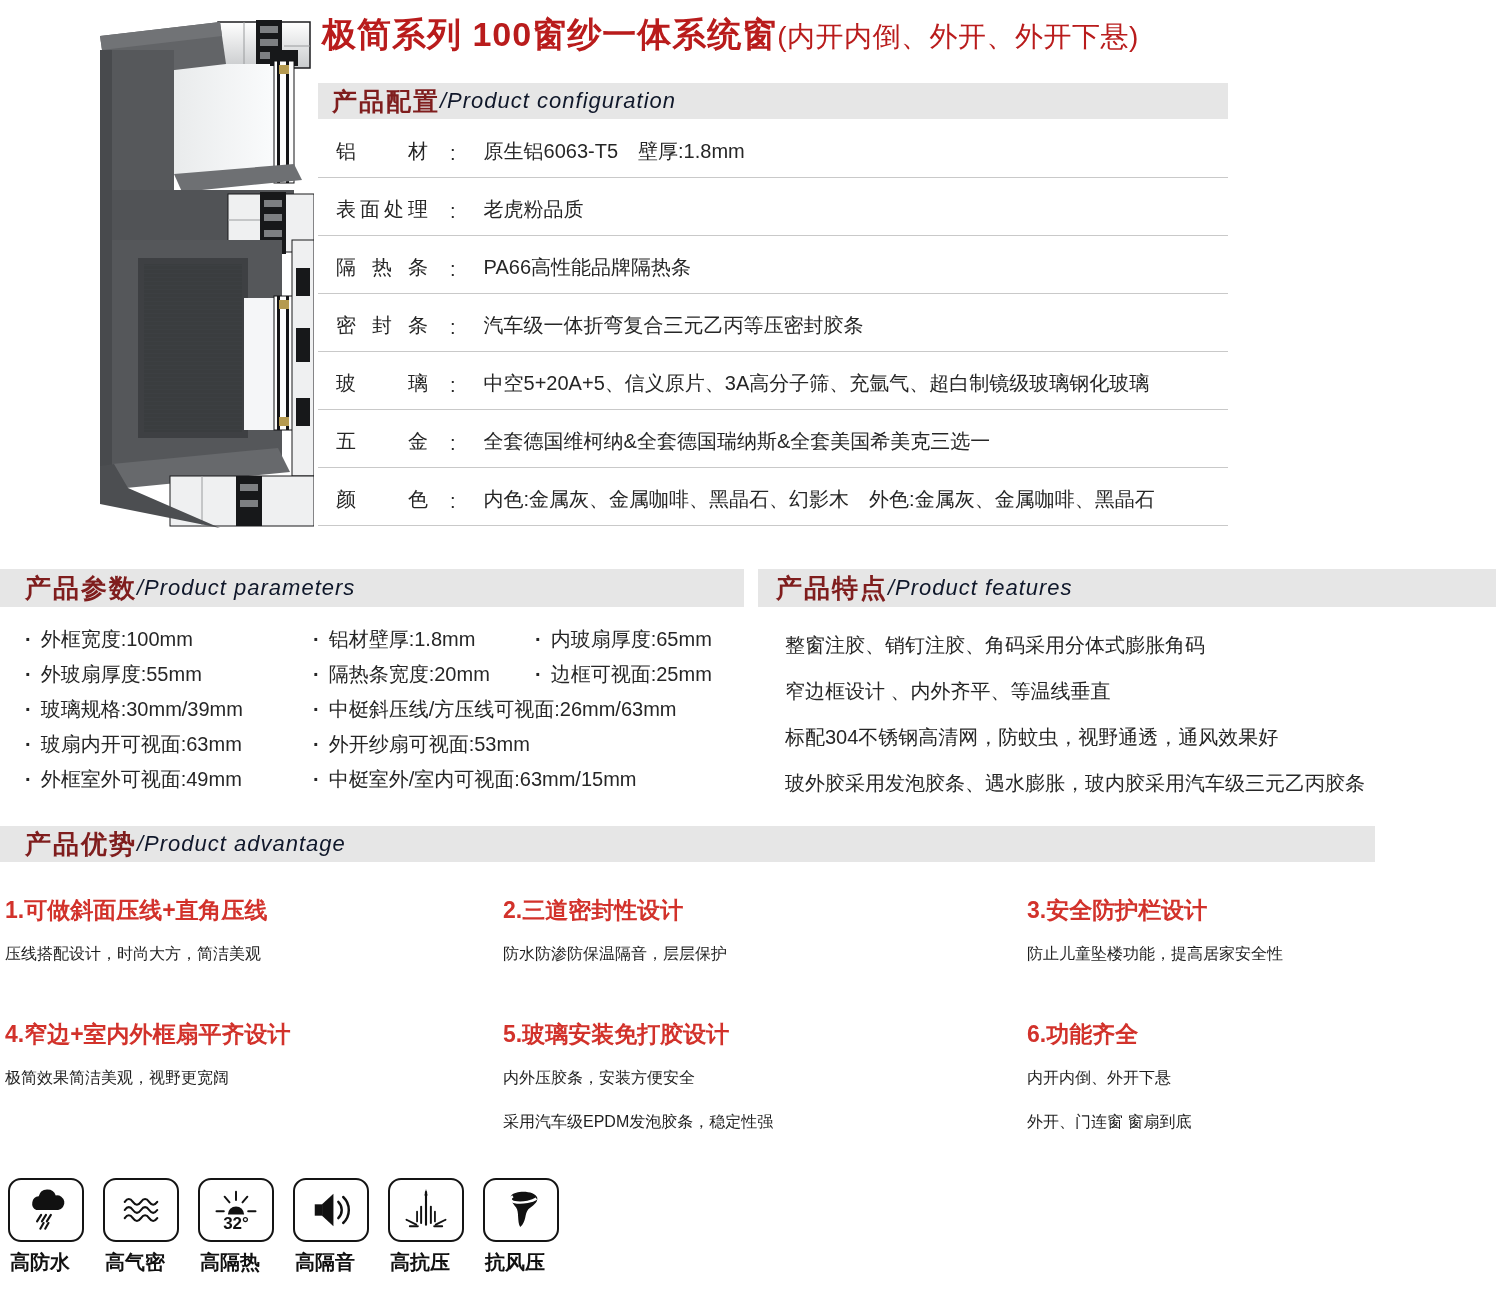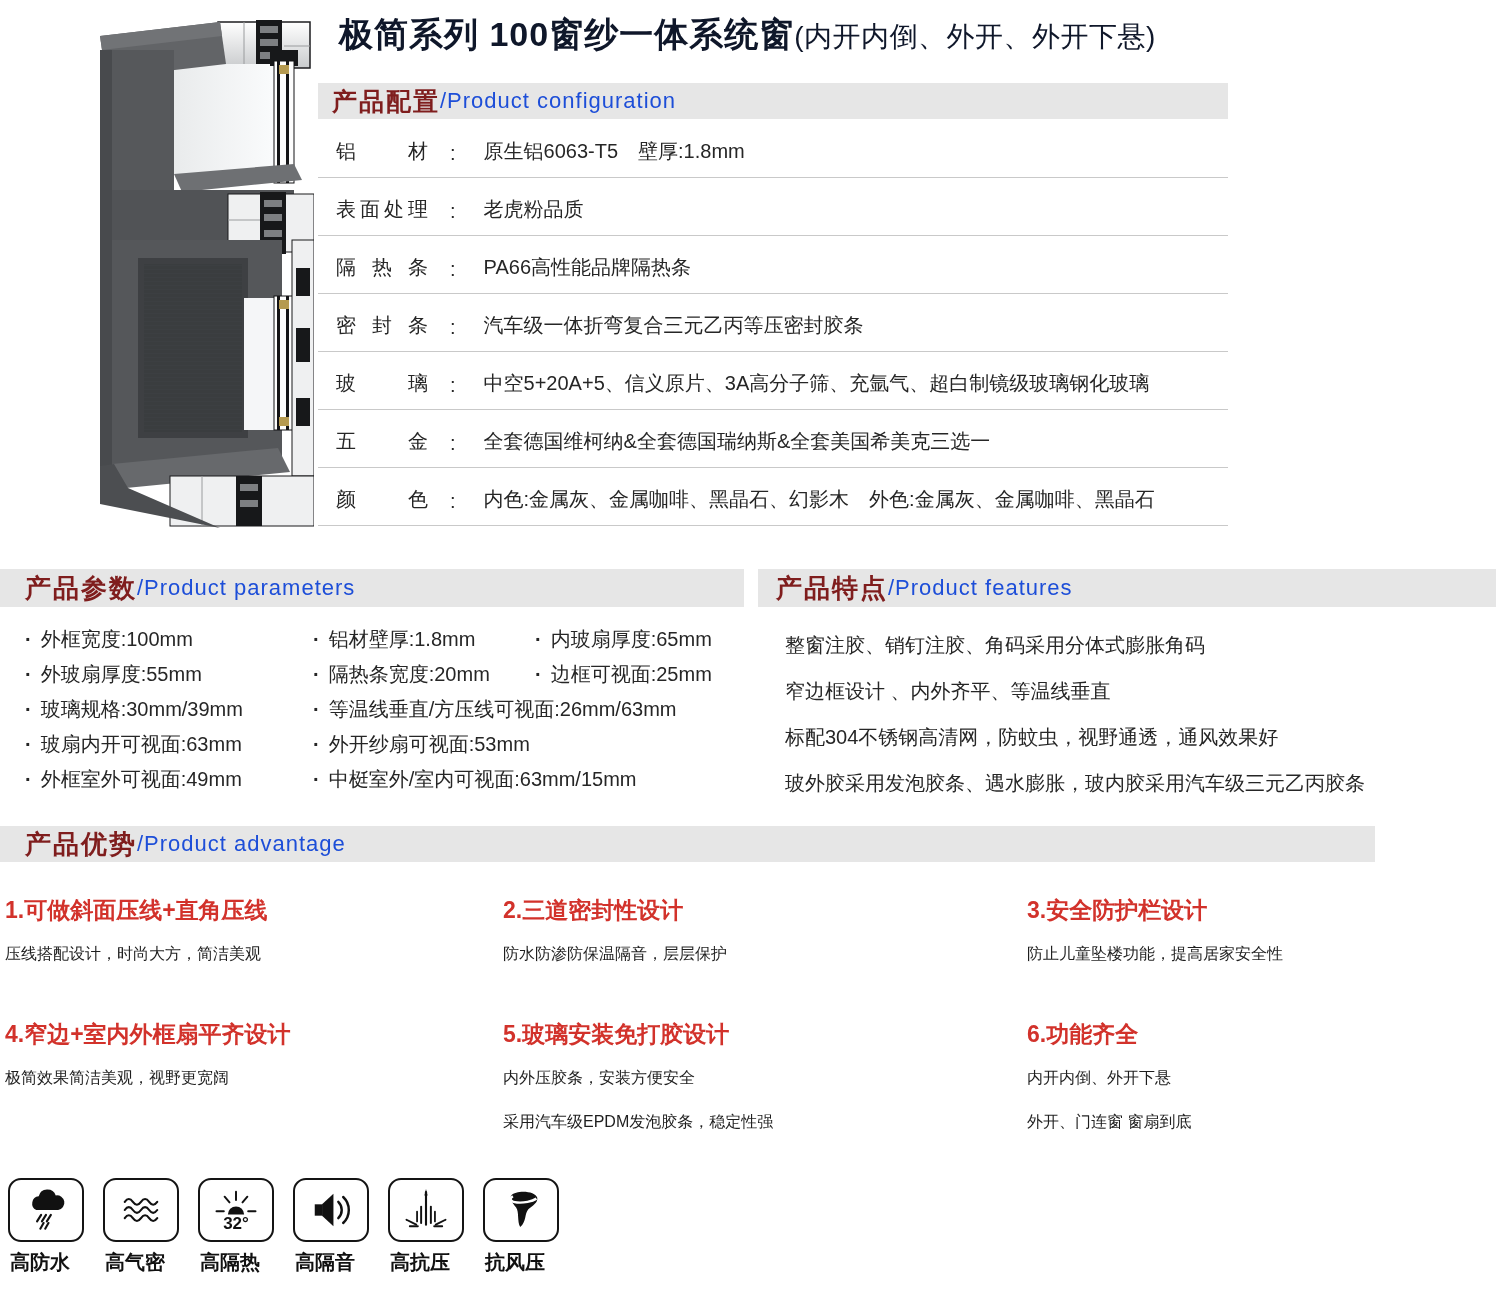--- a/index.html
+++ b/index.html
@@ -1,27 +1,27 @@
 <!DOCTYPE html>
 <html><head>
 <meta charset="utf-8">
 <style>
   html,body{margin:0;padding:0;background:#fff;}
   .page{position:relative;width:1500px;height:1294px;background:#fff;overflow:hidden;
         font-family:"Liberation Sans","DejaVu Sans",sans-serif;color:#222;}
 
   
-  .title{position:absolute;left:322px;top:12px;white-space:nowrap;color:#0f172a;margin-left:17px;}
+  .title{position:absolute;left:322px;top:12px;white-space:nowrap;color:#b91c1c;}
   .title .main{font-size:34px;font-weight:700;letter-spacing:1px;}
   .title .paren{font-size:28px;font-weight:500;letter-spacing:0.5px;}
 
   
   .bar{position:absolute;background:#e6e6e6;display:flex;align-items:center;}
   .bar .zh{font-weight:700;color:#7f1d1d;letter-spacing:2px;}
-  .bar .en{color:#1d4ed8;font-weight:400;letter-spacing:1px;}
+  .bar .en{color:#0f172a;font-weight:400;letter-spacing:1px;font-style:italic;}
   .bar-config{left:318px;top:83px;width:910px;height:36px;padding-left:14px;box-sizing:border-box;}
   .bar-config .zh{font-size:25px;} .bar-config .en{font-size:22px;}
   .bar-params{left:0;top:569px;width:744px;height:38px;padding-left:25px;box-sizing:border-box;}
   .bar-features{left:758px;top:569px;width:738px;height:38px;padding-left:18px;box-sizing:border-box;}
   .bar-advantage{left:0;top:826px;width:1375px;height:36px;padding-left:25px;box-sizing:border-box;}
   .bar-params .zh,.bar-features .zh,.bar-advantage .zh{font-size:26px;}
   .bar-params .en,.bar-features .en,.bar-advantage .en{font-size:22px;}
 
   
   .cfg-table{position:absolute;left:318px;top:120px;width:910px;}
@@ -196,21 +196,21 @@
   </div>
 
   <div class="params-grid">
     <div class="param">外框宽度:100mm</div>
     <div class="param">铝材壁厚:1.8mm</div>
     <div class="param">内玻扇厚度:65mm</div>
     <div class="param">外玻扇厚度:55mm</div>
     <div class="param">隔热条宽度:20mm</div>
     <div class="param">边框可视面:25mm</div>
     <div class="param">玻璃规格:30mm/39mm</div>
-    <div class="param span2">等温线垂直/方压线可视面:26mm/63mm</div>
+    <div class="param span2">中梃斜压线/方压线可视面:26mm/63mm</div>
     <div class="param">玻扇内开可视面:63mm</div>
     <div class="param span2">外开纱扇可视面:53mm</div>
     <div class="param">外框室外可视面:49mm</div>
     <div class="param span2">中梃室外/室内可视面:63mm/15mm</div>
   </div>
 
   <div class="bar bar-features">
     <span class="zh">产品特点</span>
     <span class="en">/Product features</span>
   </div>

